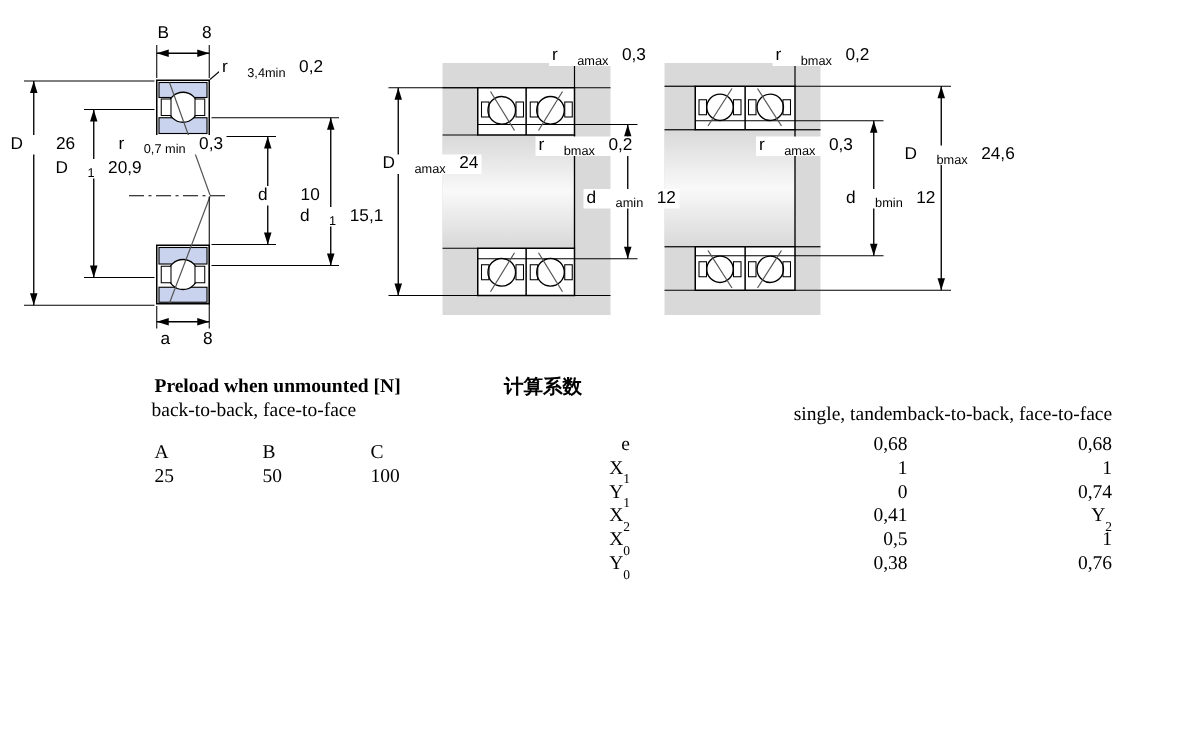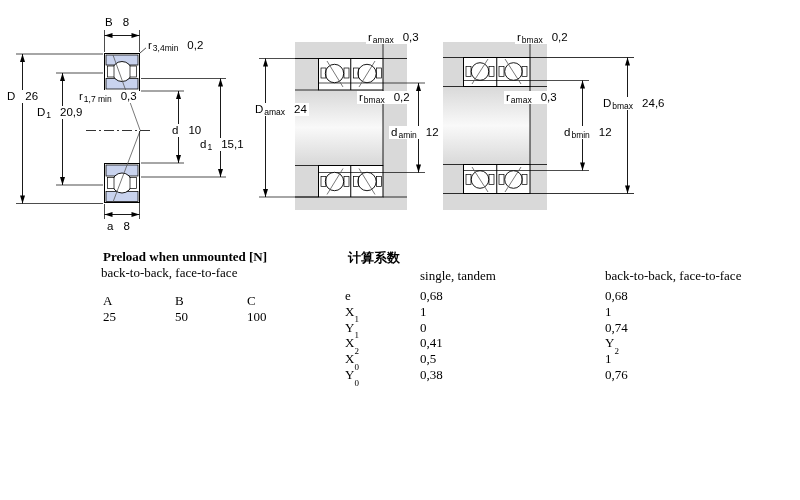--- a/index.html
+++ b/index.html
@@ -3,30 +3,30 @@
 <meta charset="utf-8">
 <style>
   html,body{margin:0;padding:0;background:#fff;}
   .page{position:relative;width:800px;height:500px;background:#fff;overflow:hidden;
         font-family:"Liberation Sans",sans-serif;color:#000;}
   svg{position:absolute;left:0;top:0;}
   .gray{position:absolute;background:#d9d9d9;}
   .shaft{position:absolute;background:linear-gradient(to bottom,#d9d9d9 0%,#f9f9f9 50%,#d9d9d9 100%);}
   .dim{position:absolute;font-size:11.5px;line-height:13px;background:#fff;padding:0 2px;
        display:flex;align-items:flex-start;white-space:nowrap;}
-  .dim sub{font-size:8.5px;line-height:9px;position:relative;top:5px;margin-left:1px;}
+  .dim sub{font-size:8.5px;line-height:9px;position:relative;top:5px;margin-left:13px;}
   .dim .v{margin-left:9px;}
   .t-title{position:absolute;font:bold 13px "Liberation Serif","DejaVu Serif",serif;}
   .t-sub{position:absolute;font:13px "Liberation Serif","DejaVu Serif",serif;}
   .preload-grid{position:absolute;left:103px;top:293px;display:grid;
        grid-template-columns:72px 72px 72px;grid-template-rows:16px 16px;
        font:13px "Liberation Serif","DejaVu Serif",serif;}
   .factors-grid{position:absolute;left:345px;top:268px;display:grid;
        grid-template-columns:75px 185px auto;grid-template-rows:20px repeat(7,15.8px);
-       font:13px "Liberation Serif","DejaVu Serif",serif;}
+       font:13px "Liberation Serif","DejaVu Serif",serif;text-align:right;}
   .factors-grid sub{font-size:9px;position:relative;top:3px;}
 </style>
 </head>
 <body>
 
 <div class="page">
 
   <div class="gray" style="left:295px;top:42px;width:112px;height:168px;"></div>
   <div class="shaft" style="left:295px;top:91px;width:88px;height:73px;"></div>
   <div class="gray" style="left:443px;top:42px;width:104px;height:168px;"></div>
@@ -209,21 +209,21 @@
       <sub>3,4min</sub>
       <span class="v">0,2</span>
     </div>
   <div class="dim" style="left:5px;top:90px;">
     <span>D</span>
       <sub></sub>
       <span class="v">26</span>
     </div>
   <div class="dim" style="left:77px;top:90px;">
     <span>r</span>
-      <sub>1,7 min</sub>
+      <sub>0,7 min</sub>
       <span class="v">0,3</span>
     </div>
   <div class="dim" style="left:35px;top:106px;">
     <span>D</span>
       <sub>1</sub>
       <span class="v">20,9</span>
     </div>
   <div class="dim" style="left:170px;top:124px;">
     <span>d</span>
       <sub></sub>
@@ -289,21 +289,21 @@
       <span>A</span>
       <span>B</span>
       <span>C</span>
       <span>25</span>
       <span>50</span>
       <span>100</span>
     </div>
   </div>
 
   <div>
-    <div class="t-title" style="left:348px;top:249px;">计算系数</div>
+    <div class="t-title" style="left:336px;top:249px;">计算系数</div>
     <div class="factors-grid">
       <span></span>
       <span>single, tandem</span>
       <span>back-to-back, face-to-face</span>
 
       <span><span>e</span><sub></sub></span>
       <span>0,68</span>
       <span>0,68</span>
 
       <span><span>X</span><sub>1</sub></span>

